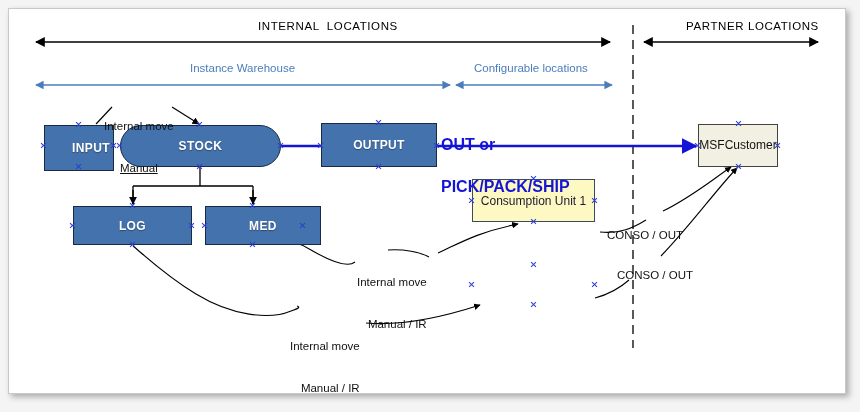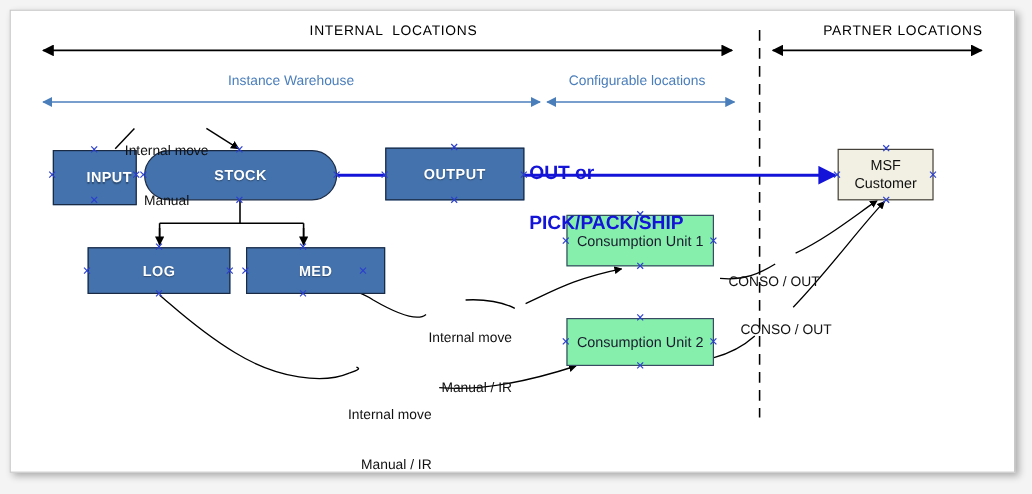--- a/index.html
+++ b/index.html
@@ -10,21 +10,21 @@
          background:#ffffff;border:1px solid #c9c9c9;
          box-shadow:3px 3px 6px rgba(0,0,0,0.30);}
   svg#layer{position:absolute;left:0;top:0;width:860px;height:412px;}
 
   .node{position:absolute;box-sizing:border-box;display:flex;
         align-items:center;justify-content:center;text-align:center;
         border:1px solid #1b2a44;}
   .node.blue{background:#4472ac;color:#ffffff;font-weight:bold;
              font-size:12px;letter-spacing:.4px;
              text-shadow:0 1px 1px rgba(0,0,0,.35);}
-  .node.light{background:#86efac;color:#1a1a2e;font-weight:normal;
+  .node.light{background:#fef9c3;color:#1a1a2e;font-weight:normal;
               font-size:12px;border:1px solid #3b4a63;}
   .node.cream{background:#f2efe3;color:#111111;font-weight:normal;
               font-size:12px;line-height:15px;border:1px solid #44413a;}
 
   .lbl{position:absolute;white-space:pre;}
   .lbl.hdr{font-size:11.5px;color:#000000;letter-spacing:.6px;}
   .lbl.blu{font-size:11.5px;color:#4a7ebb;}
   .lbl.blubold{font-size:16px;color:#1414d8;font-weight:bold;line-height:14px;}
   .lbl.blk{font-size:11.5px;color:#111111;line-height:14px;}
 
@@ -164,41 +164,38 @@
   <div class="hx" style="left:299px;top:222px;"></div>
 
   <div class="node light" style="left:472px;top:179px;width:123px;height:43px;">
     <span>Consumption Unit 1</span>
   </div>
   <div class="hx" style="left:530px;top:175px;"></div>
   <div class="hx" style="left:530px;top:218px;"></div>
   <div class="hx" style="left:468px;top:197px;"></div>
   <div class="hx" style="left:591px;top:197px;"></div>
 
-  <div class="node light" style="left:472px;top:265px;width:123px;height:40px;">
-    <span>Consumption Unit 2</span>
-  </div>
   <div class="hx" style="left:530px;top:261px;"></div>
   <div class="hx" style="left:530px;top:301px;"></div>
   <div class="hx" style="left:468px;top:281px;"></div>
   <div class="hx" style="left:591px;top:281px;"></div>
 
   <div class="node cream" style="left:698px;top:124px;width:80px;height:43px;
-       flex-direction:column;line-height:15px;">
+       flex-direction:row;line-height:15px;">
     <span>MSF</span>
     <span>Customer</span>
   </div>
   <div class="hx" style="left:735px;top:120px;"></div>
   <div class="hx" style="left:735px;top:163px;"></div>
   <div class="hx" style="left:694px;top:142px;"></div>
   <div class="hx" style="left:774px;top:142px;"></div>
 
   <div class="lbl blk" style="left:104px;top:91px;text-align:center;">
     <div>Internal move</div>
-    <div style="text-align:center;">Manual</div>
+    <div style="text-align:center;text-decoration:underline;">Manual</div>
   </div>
 
   <div class="lbl blubold" style="left:441px;top:110px;">
     <div>OUT or</div>
     <div>PICK/PACK/SHIP</div>
   </div>
 
   <div class="lbl blk" style="left:357px;top:247px;">
     <div>Internal move</div>
     <div style="text-align:right;">Manual / IR</div>

